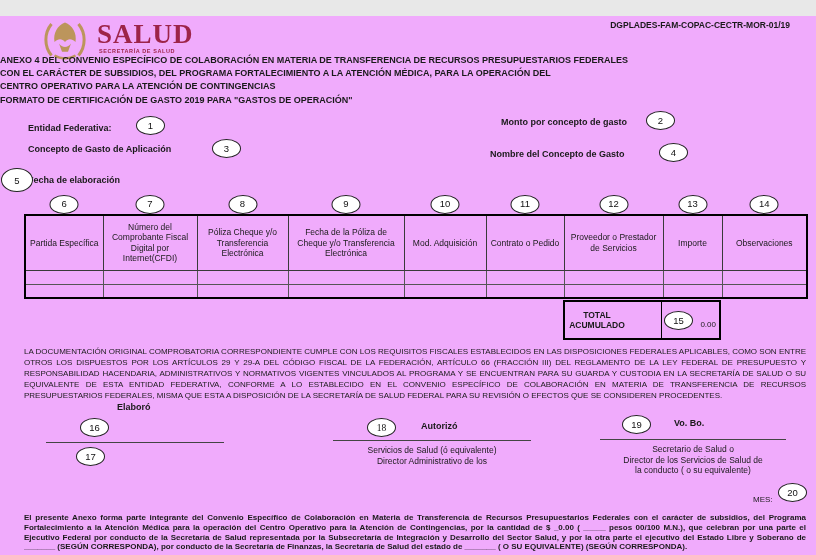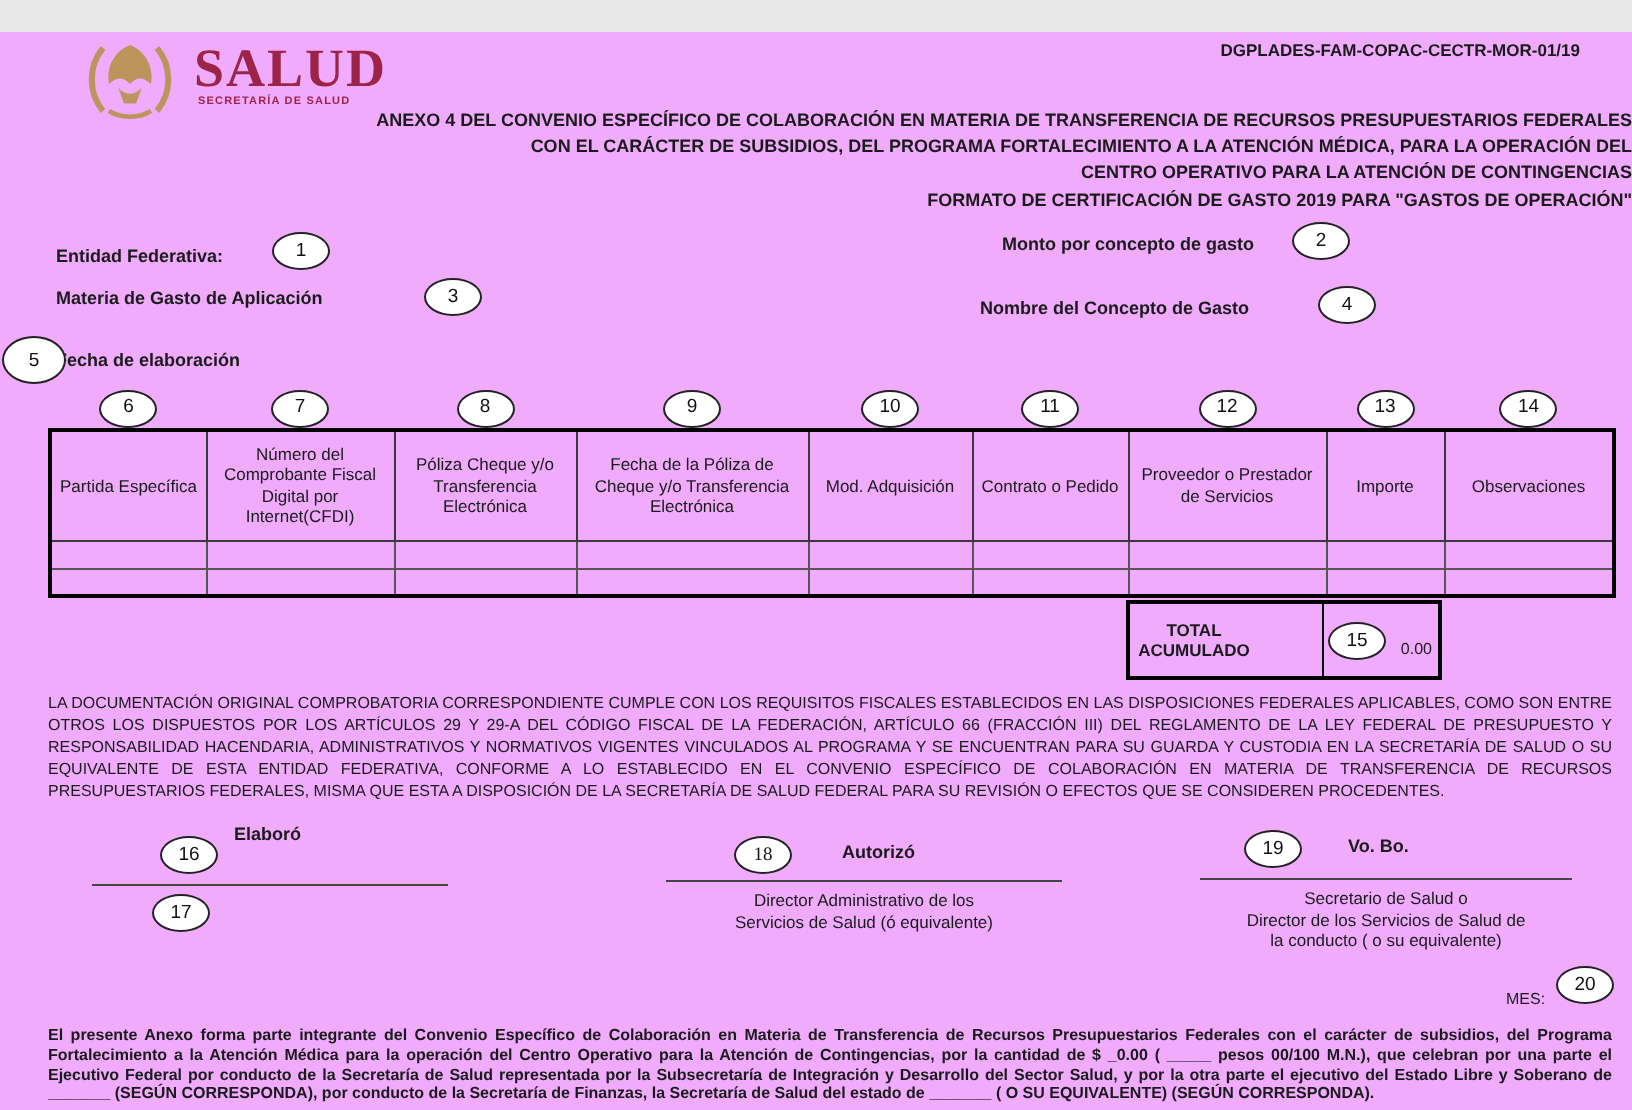--- a/index.html
+++ b/index.html
@@ -12,21 +12,21 @@
   .abs { position:absolute; }
 
   
   .brand-name { left:97px; top:3px; font-family:"Liberation Serif", serif;
     font-weight:bold; font-size:27px; color:#9D2449; letter-spacing:1px; }
   .brand-tag { left:99px; top:32px; font-size:5.5px; font-weight:bold;
     color:#9D2449; letter-spacing:0.6px; }
   .doc-code { right:26px; top:4px; font-size:8.5px; font-weight:bold; }
 
   
-  .title-block { left:0; right:0; top:38px; text-align:right;
+  .title-block { left:0; right:0; top:38px; text-align:left;
     font-size:9px; font-weight:bold; line-height:13.2px; }
 
   
   .circ { display:inline-flex; align-items:center; justify-content:center;
     width:29px; height:19px; border:1px solid #222; border-radius:50%;
     background:#fff; font-size:9.5px; color:#111; }
 
   .field-label { font-size:9px; font-weight:bold; white-space:nowrap; }
 
   
@@ -91,21 +91,21 @@
     <div>CENTRO OPERATIVO PARA LA ATENCIÓN DE CONTINGENCIAS</div>
     <div>FORMATO DE CERTIFICACIÓN DE GASTO 2019 PARA "GASTOS DE OPERACIÓN"</div>
   </div>
 
   <div class="abs field-label" style="left:28px; top:107px;">Entidad Federativa:</div>
   <span class="abs circ" style="left:136px; top:100px;">1</span>
 
   <div class="abs field-label" style="left:501px; top:101px;">Monto por concepto de gasto</div>
   <span class="abs circ" style="left:646px; top:95px;">2</span>
 
-  <div class="abs field-label" style="left:28px; top:128px;">Materia de Gasto de Aplicación</div>
+  <div class="abs field-label" style="left:28px; top:128px;">Concepto de Gasto de Aplicación</div>
   <span class="abs circ" style="left:212px; top:123px;">3</span>
 
   <div class="abs field-label" style="left:490px; top:133px;">Nombre del Concepto de Gasto</div>
   <span class="abs circ" style="left:659px; top:127px;">4</span>
 
   <div class="abs field-label" style="left:28px; top:159px;">Fecha de elaboración</div>
   <span class="abs circ" style="left:1px; top:152px; width:32px; height:24px;">5</span>
 
   <div class="abs table-wrap">
     <table>
@@ -184,30 +184,30 @@
     </div>
     <div class="total-value-cell">
       <span class="circ">15</span>
       <span class="total-amount">0.00</span>
     </div>
   </div>
 
   <p class="abs legal">LA DOCUMENTACIÓN ORIGINAL COMPROBATORIA CORRESPONDIENTE CUMPLE CON LOS REQUISITOS FISCALES ESTABLECIDOS EN LAS DISPOSICIONES FEDERALES APLICABLES, COMO SON ENTRE OTROS LOS DISPUESTOS POR LOS ARTÍCULOS 29 Y 29-A DEL CÓDIGO FISCAL DE LA FEDERACIÓN, ARTÍCULO 66 (FRACCIÓN III) DEL REGLAMENTO DE LA LEY FEDERAL DE PRESUPUESTO Y RESPONSABILIDAD HACENDARIA, ADMINISTRATIVOS Y NORMATIVOS VIGENTES VINCULADOS AL PROGRAMA Y SE ENCUENTRAN PARA SU GUARDA Y CUSTODIA EN LA SECRETARÍA DE SALUD O SU EQUIVALENTE DE ESTA ENTIDAD FEDERATIVA, CONFORME A LO ESTABLECIDO EN EL CONVENIO ESPECÍFICO DE COLABORACIÓN EN MATERIA DE TRANSFERENCIA DE RECURSOS PRESUPUESTARIOS FEDERALES, MISMA QUE ESTA A DISPOSICIÓN  DE LA SECRETARÍA DE SALUD FEDERAL PARA SU REVISIÓN O EFECTOS QUE SE CONSIDEREN PROCEDENTES.</p>
 
   <span class="abs circ" style="left:80px; top:402px;">16</span>
-  <div class="abs sig-title" style="left:117px; top:396px;">Elaboró</div>
+  <div class="abs sig-title" style="left:117px; top:386px;">Elaboró</div>
   <div class="abs sig-line" style="left:46px; top:426px; width:178px;"></div>
   <span class="abs circ" style="left:76px; top:431px;">17</span>
 
   <span class="abs circ" style="left:367px; top:402px;font-family:Liberation Serif, serif;">18</span>
   <div class="abs sig-title" style="left:421px; top:405px;">Autorizó</div>
   <div class="abs sig-line" style="left:333px; top:424px; width:198px;"></div>
   <div class="abs sig-sub" style="left:333px; top:429px; width:198px;">
+    <div>Servicios de Salud (ó equivalente)</div>
     <div>Director Administrativo de los</div>
-    <div>Servicios de Salud (ó equivalente)</div>
   </div>
 
   <span class="abs circ" style="left:622px; top:399px;">19</span>
   <div class="abs sig-title" style="left:674px; top:402px;">Vo. Bo.</div>
   <div class="abs sig-line" style="left:600px; top:423px; width:186px;"></div>
   <div class="abs sig-sub" style="left:590px; top:428px; width:206px;">
     <div>Secretario de Salud o</div>
     <div>Director de los Servicios de Salud de</div>
     <div>la conducto ( o su equivalente)</div>
   </div>

